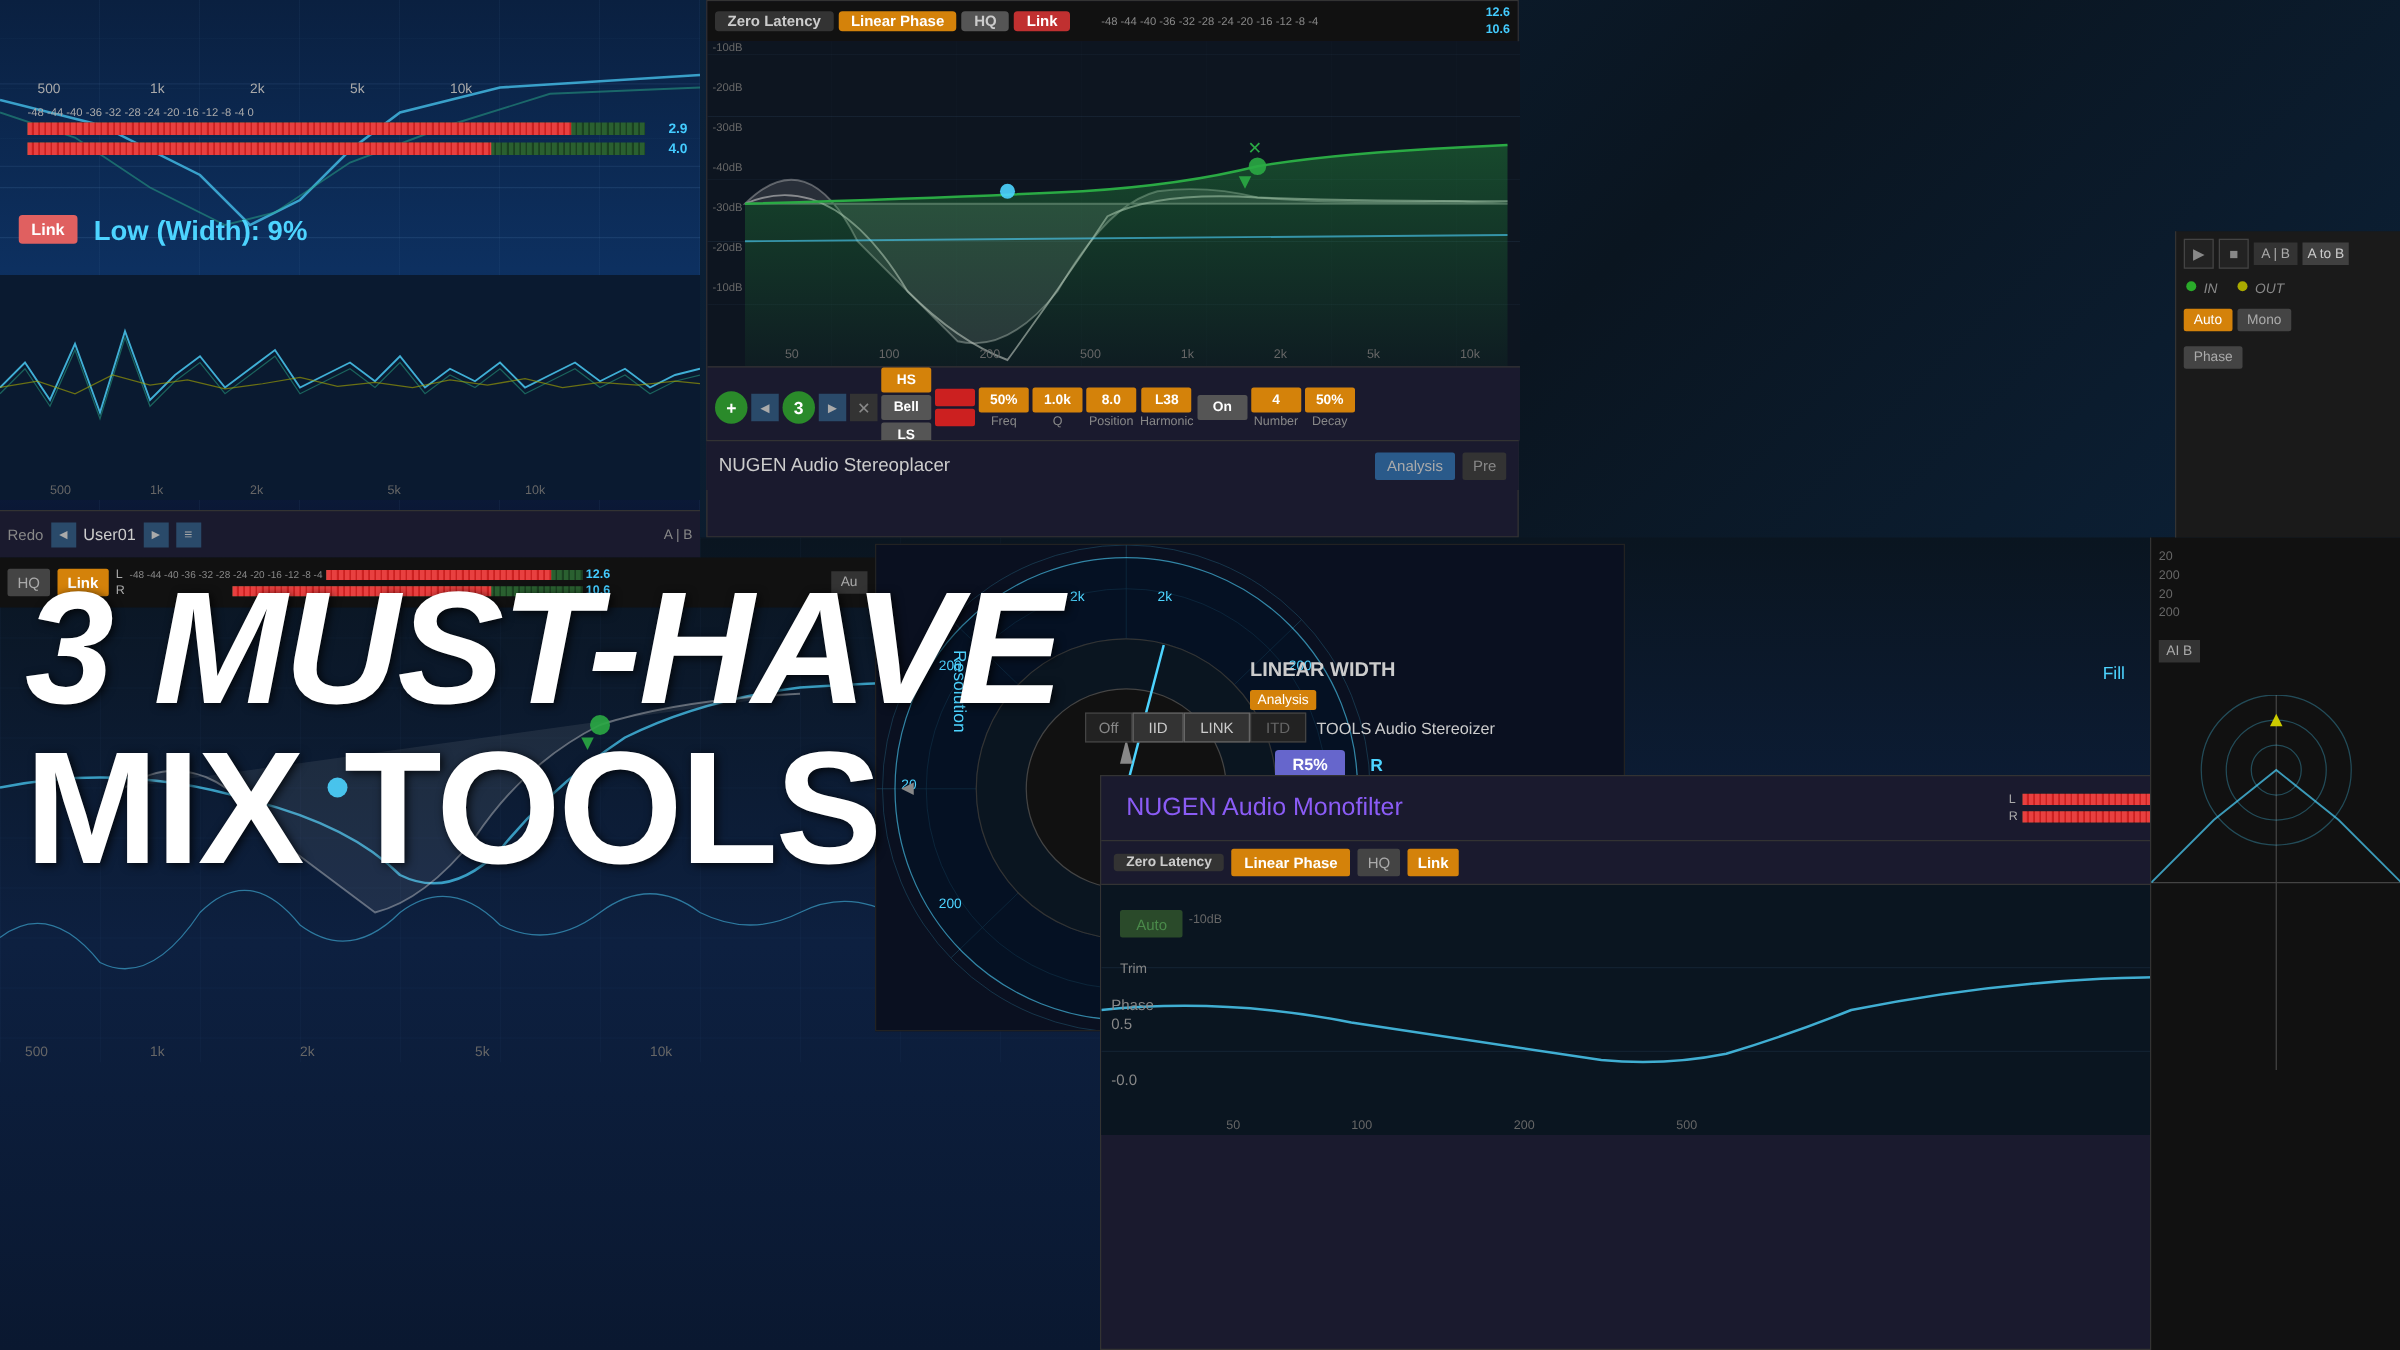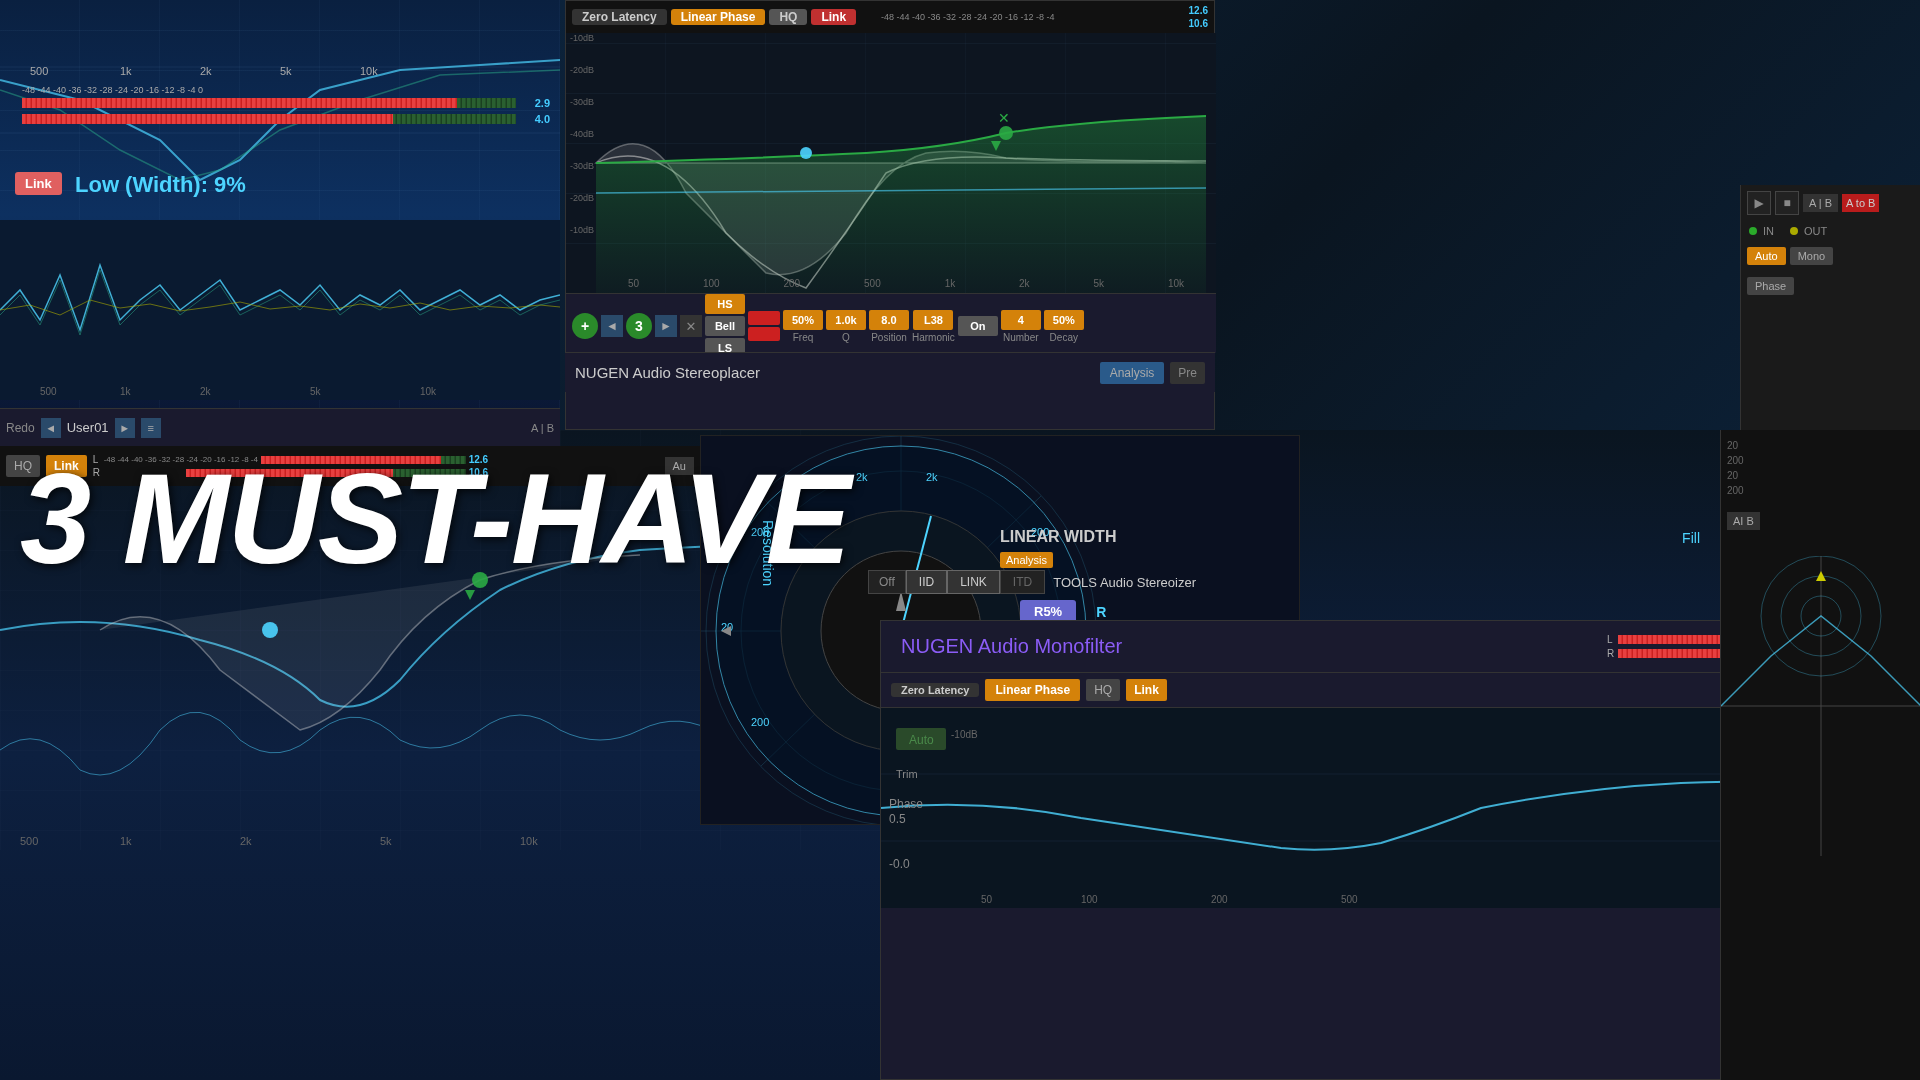--- a/index.html
+++ b/index.html
@@ -383,35 +383,35 @@
     .ab-btn {
       background: #333;
       color: #aaa;
       border: none;
       padding: 3px 6px;
       font-size: 11px;
       cursor: pointer;
     }
 
     .atob-btn {
-      background: #b91c1c;
+      background: #404040;
       color: #ccc;
       border: none;
       padding: 3px 4px;
       font-size: 11px;
       cursor: pointer;
     }
 
     .io-row {
       display: flex;
-      align-items: center;
       gap: 6px;
       padding: 4px 8px;
       font-size: 11px;
       color: #888;
+      font-style: italic;
     }
 
     .dot-green { width: 8px; height: 8px; border-radius: 50%; background: #2aaa2a; display: inline-block; }
     .dot-yellow { width: 8px; height: 8px; border-radius: 50%; background: #aaaa00; display: inline-block; }
 
     .auto-btn {
       background: #d4820a;
       color: white;
       border: none;
       padding: 3px 8px;
@@ -959,20 +959,21 @@
       </div>
       <span style="color:#4cf;font-size:10px;font-weight:bold;">10.6</span>
     </div>
   </div>
   <span style="flex:1;"></span>
   <button style="background:#333;color:#aaa;border:none;padding:3px 8px;font-size:11px;cursor:pointer;">Au</button>
 </div>
 
 <div class="big-text-overlay">
   <div class="big-text-line1">3 MUST-HAVE</div>
+  <div class="big-text-line2">MIX TOOLS</div>
 </div>
 
 <div class="knob-large-area">
   <svg width="600" height="390" viewBox="0 0 600 390">
 
     <g opacity="0.3" stroke="#4dd4ff" stroke-width="0.5">
       <line x1="200" y1="195" x2="0" y2="195"></line>
       <line x1="200" y1="195" x2="200" y2="0"></line>
       <line x1="200" y1="195" x2="60" y2="60"></line>
       <line x1="200" y1="195" x2="340" y2="60"></line>

